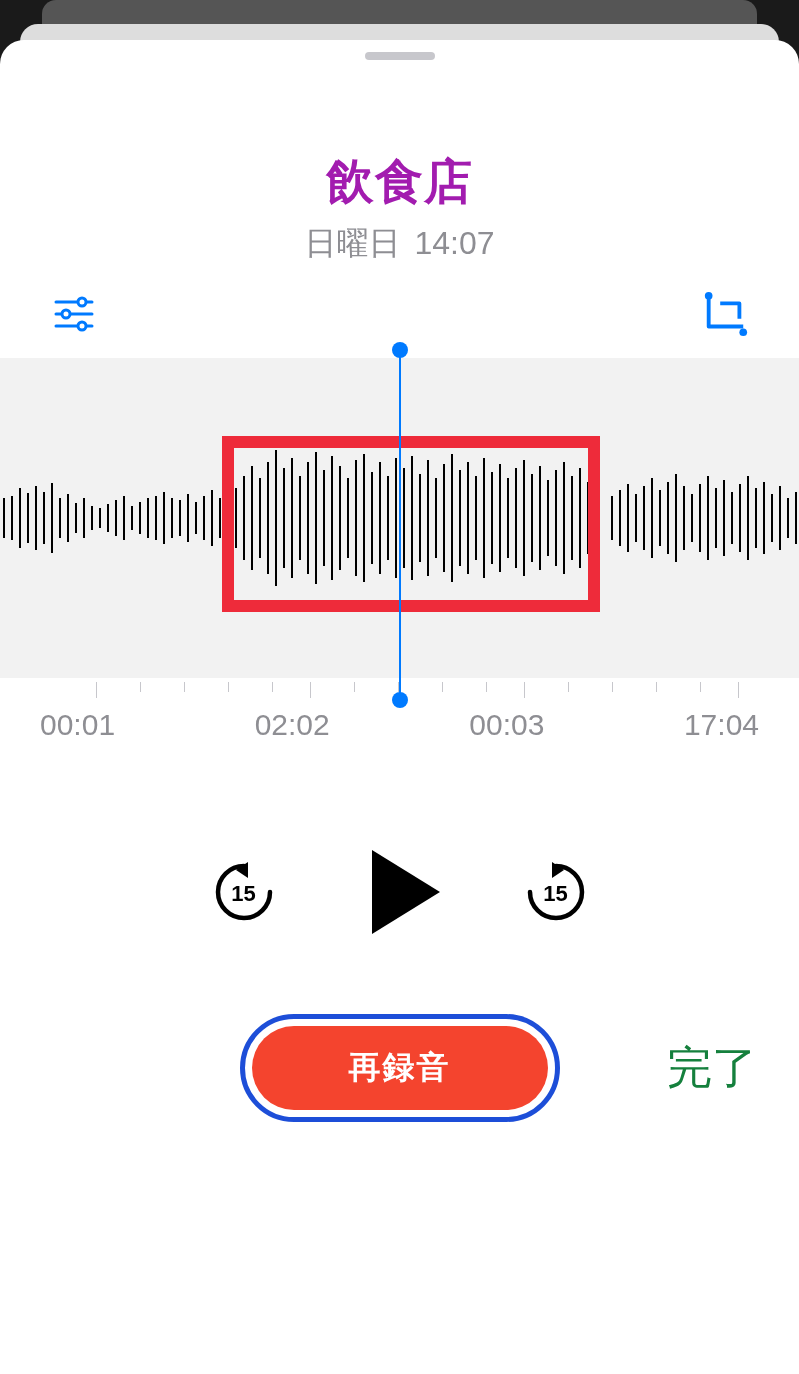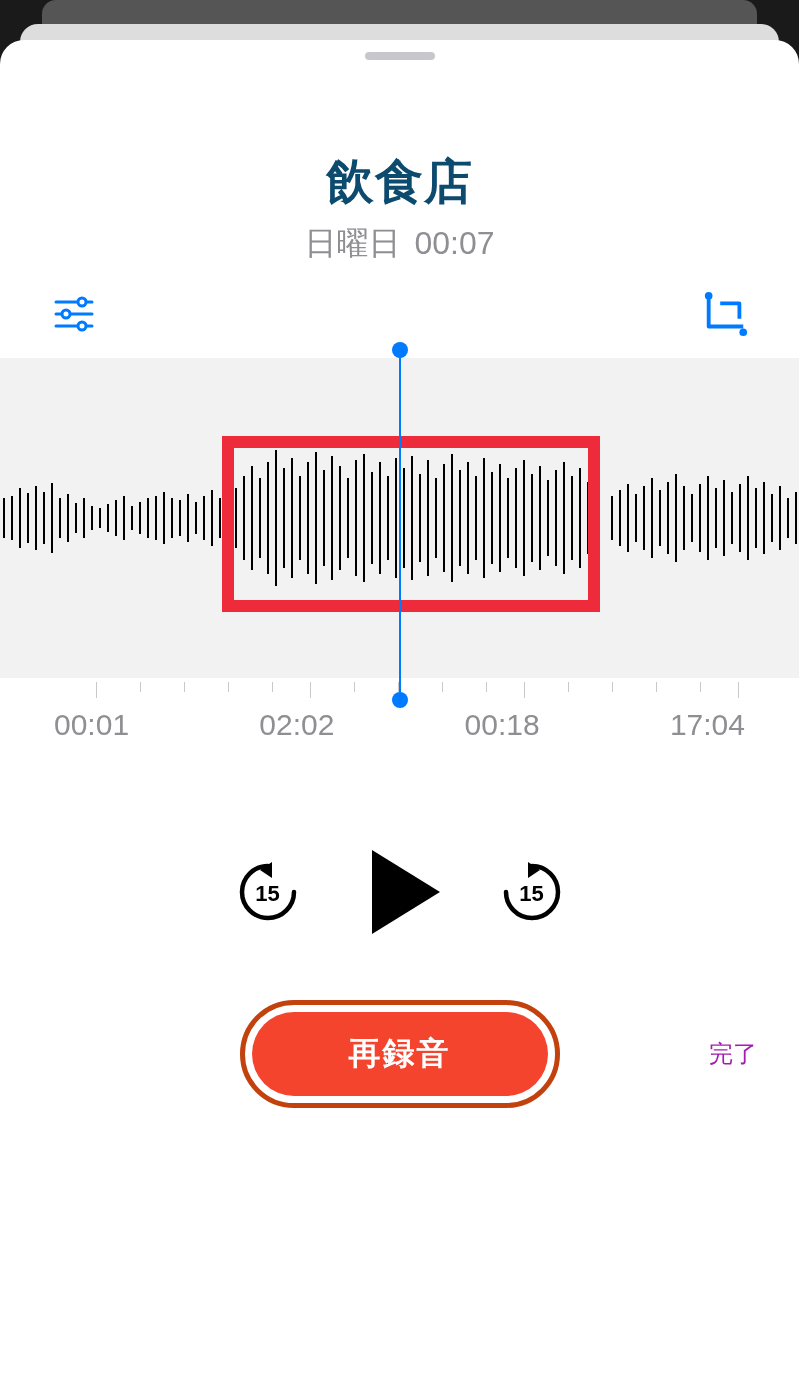--- a/index.html
+++ b/index.html
@@ -6,67 +6,67 @@
 html, body { width: 799px; height: 1374px; background: #1a1a1a; font-family: -apple-system, "Hiragino Sans", sans-serif; overflow: hidden; }
 
 .back-sheet-1 { position: absolute; top: 0; left: 42px; right: 42px; height: 40px; background: #555; border-radius: 14px 14px 0 0; }
 .back-sheet-2 { position: absolute; top: 24px; left: 20px; right: 20px; height: 40px; background: #ddd; border-radius: 18px 18px 0 0; }
 
 .sheet { position: absolute; top: 40px; left: 0; right: 0; bottom: 0; background: #fff; border-radius: 24px 24px 0 0; overflow: hidden; }
 
 .grabber { width: 70px; height: 8px; background: #c7c7cc; border-radius: 4px; margin: 12px auto 0; }
 
 .header { text-align: center; margin-top: 90px; }
-.title { font-size: 48px; font-weight: 700; color: #0c4a6e; letter-spacing: 1px; }
+.title { font-size: 48px; font-weight: 700; color: #a21caf; letter-spacing: 1px; }
 .subtitle { font-size: 32px; color: #8e8e93; margin-top: 8px; }
 .subtitle .day { margin-right: 14px; }
 
 .tools { display: flex; justify-content: space-between; align-items: center; padding: 24px 50px 14px; }
 .tool { width: 48px; height: 48px; display: flex; align-items: center; justify-content: center; color: #007aff; }
 
 .wave-area { position: relative; width: 100%; height: 320px; background: #f2f2f2; margin-top: 6px; }
 .waveform { position: absolute; inset: 0; }
 .playhead-line { position: absolute; left: 50%; top: -8px; bottom: -22px; width: 2px; background: #007aff; transform: translateX(-1px); }
 .playhead-dot-top { position: absolute; left: 50%; top: -16px; width: 16px; height: 16px; background: #007aff; border-radius: 50%; transform: translateX(-8px); }
 .playhead-dot-bot { position: absolute; left: 50%; bottom: -30px; width: 16px; height: 16px; background: #007aff; border-radius: 50%; transform: translateX(-8px); }
 .highlight-box { position: absolute; left: 222px; top: 78px; width: 378px; height: 176px; border: 12px solid #ee2b3a; }
 
 .ruler { position: relative; height: 20px; margin-top: 4px; }
 .ruler .tick { position: absolute; top: 0; width: 1px; height: 10px; background: #c7c7cc; }
 .ruler .tick.mid { height: 16px; }
 
-.time-labels { display: flex; justify-content: space-between; padding: 6px 54px 0; color: #8e8e93; font-size: 30px; }
+.time-labels { display: flex; justify-content: space-between; padding: 6px 40px 0; color: #8e8e93; font-size: 30px; }
 
 .big-time { text-align: center; font-size: 92px; font-weight: 600; color: #000; margin-top: 100px; font-variant-numeric: tabular-nums; letter-spacing: 1px; }
 
-.controls { display: flex; align-items: center; justify-content: center; gap: 60px; margin-top: 108px; text-decoration: underline; }
+.controls { display: flex; align-items: center; justify-content: center; gap: 84px; margin-top: 108px; text-decoration: underline; }
 .skip { position: relative; width: 64px; height: 64px; }
 .skip svg { width: 64px; height: 64px; }
 .skip .num { position: absolute; inset: 0; display: flex; align-items: center; justify-content: center; font-size: 22px; font-weight: 700; color: #000; padding-top: 4px; }
 .play { width: 0; height: 0; border-left: 68px solid #000; border-top: 42px solid transparent; border-bottom: 42px solid transparent; margin-left: 12px; }
 
 .bottom { display: flex; align-items: center; margin-top: 104px; padding: 0 42px; position: relative; }
 .record-wrap { position: absolute; left: 50%; transform: translateX(-50%); }
-.record-outer { width: 320px; height: 108px; border: 5px solid #c2410c; border-radius: 60px; padding: 7px; }
+.record-outer { width: 320px; height: 108px; border: 5px solid #1d4ed8; border-radius: 60px; padding: 7px; }
 .record-inner { width: 100%; height: 100%; background: #f4442e; border-radius: 50px; display: flex; align-items: center; justify-content: center; color: #fff; font-size: 32px; font-weight: 600; letter-spacing: 2px; }
-.done { margin-left: auto; font-size: 24px; color: #a21caf; font-weight: 500; }
+.done { margin-left: auto; font-size: 45px; color: #15803d; font-weight: 500; }
 </style>
 </head>
 <body>
 
 <div class="back-sheet-1"></div>
 <div class="back-sheet-2"></div>
 
 <div class="sheet">
   <div class="grabber"></div>
 
   <div class="header">
     <div class="title">飲食店</div>
     <div class="subtitle">
-      <span class="day">日曜日</span><span>00:07</span>
+      <span class="day">日曜日</span><span>14:07</span>
     </div>
   </div>
 
   <div class="tools">
     <div class="tool">
       <svg viewBox="0 0 44 44" width="44" height="44" fill="none" stroke="#007aff" stroke-width="3" stroke-linecap="round">
         <line x1="4" y1="10" x2="40" y2="10"></line>
         <circle cx="30" cy="10" r="4" fill="#fff"></circle>
         <line x1="4" y1="22" x2="40" y2="22"></line>
         <circle cx="14" cy="22" r="4" fill="#fff"></circle>
@@ -208,21 +208,21 @@
     <div class="tick" style="left:568px"></div>
     <div class="tick" style="left:612px"></div>
     <div class="tick" style="left:656px"></div>
     <div class="tick" style="left:700px"></div>
     <div class="tick mid" style="left:738px"></div>
   </div>
 
   <div class="time-labels">
     <span>00:01</span>
     <span>02:02</span>
-    <span>00:18</span>
+    <span>00:03</span>
     <span>17:04</span>
   </div>
 
 
   <div class="controls">
     <div class="skip">
       <svg viewBox="0 0 64 64" fill="none" stroke="#000" stroke-width="4.5">
         <path d="M32 6 A26 26 0 1 0 58 32" stroke-linecap="round"></path>
         <path d="M36 2 L24 10 L36 18" fill="#000" stroke="none"></path>
       </svg>

